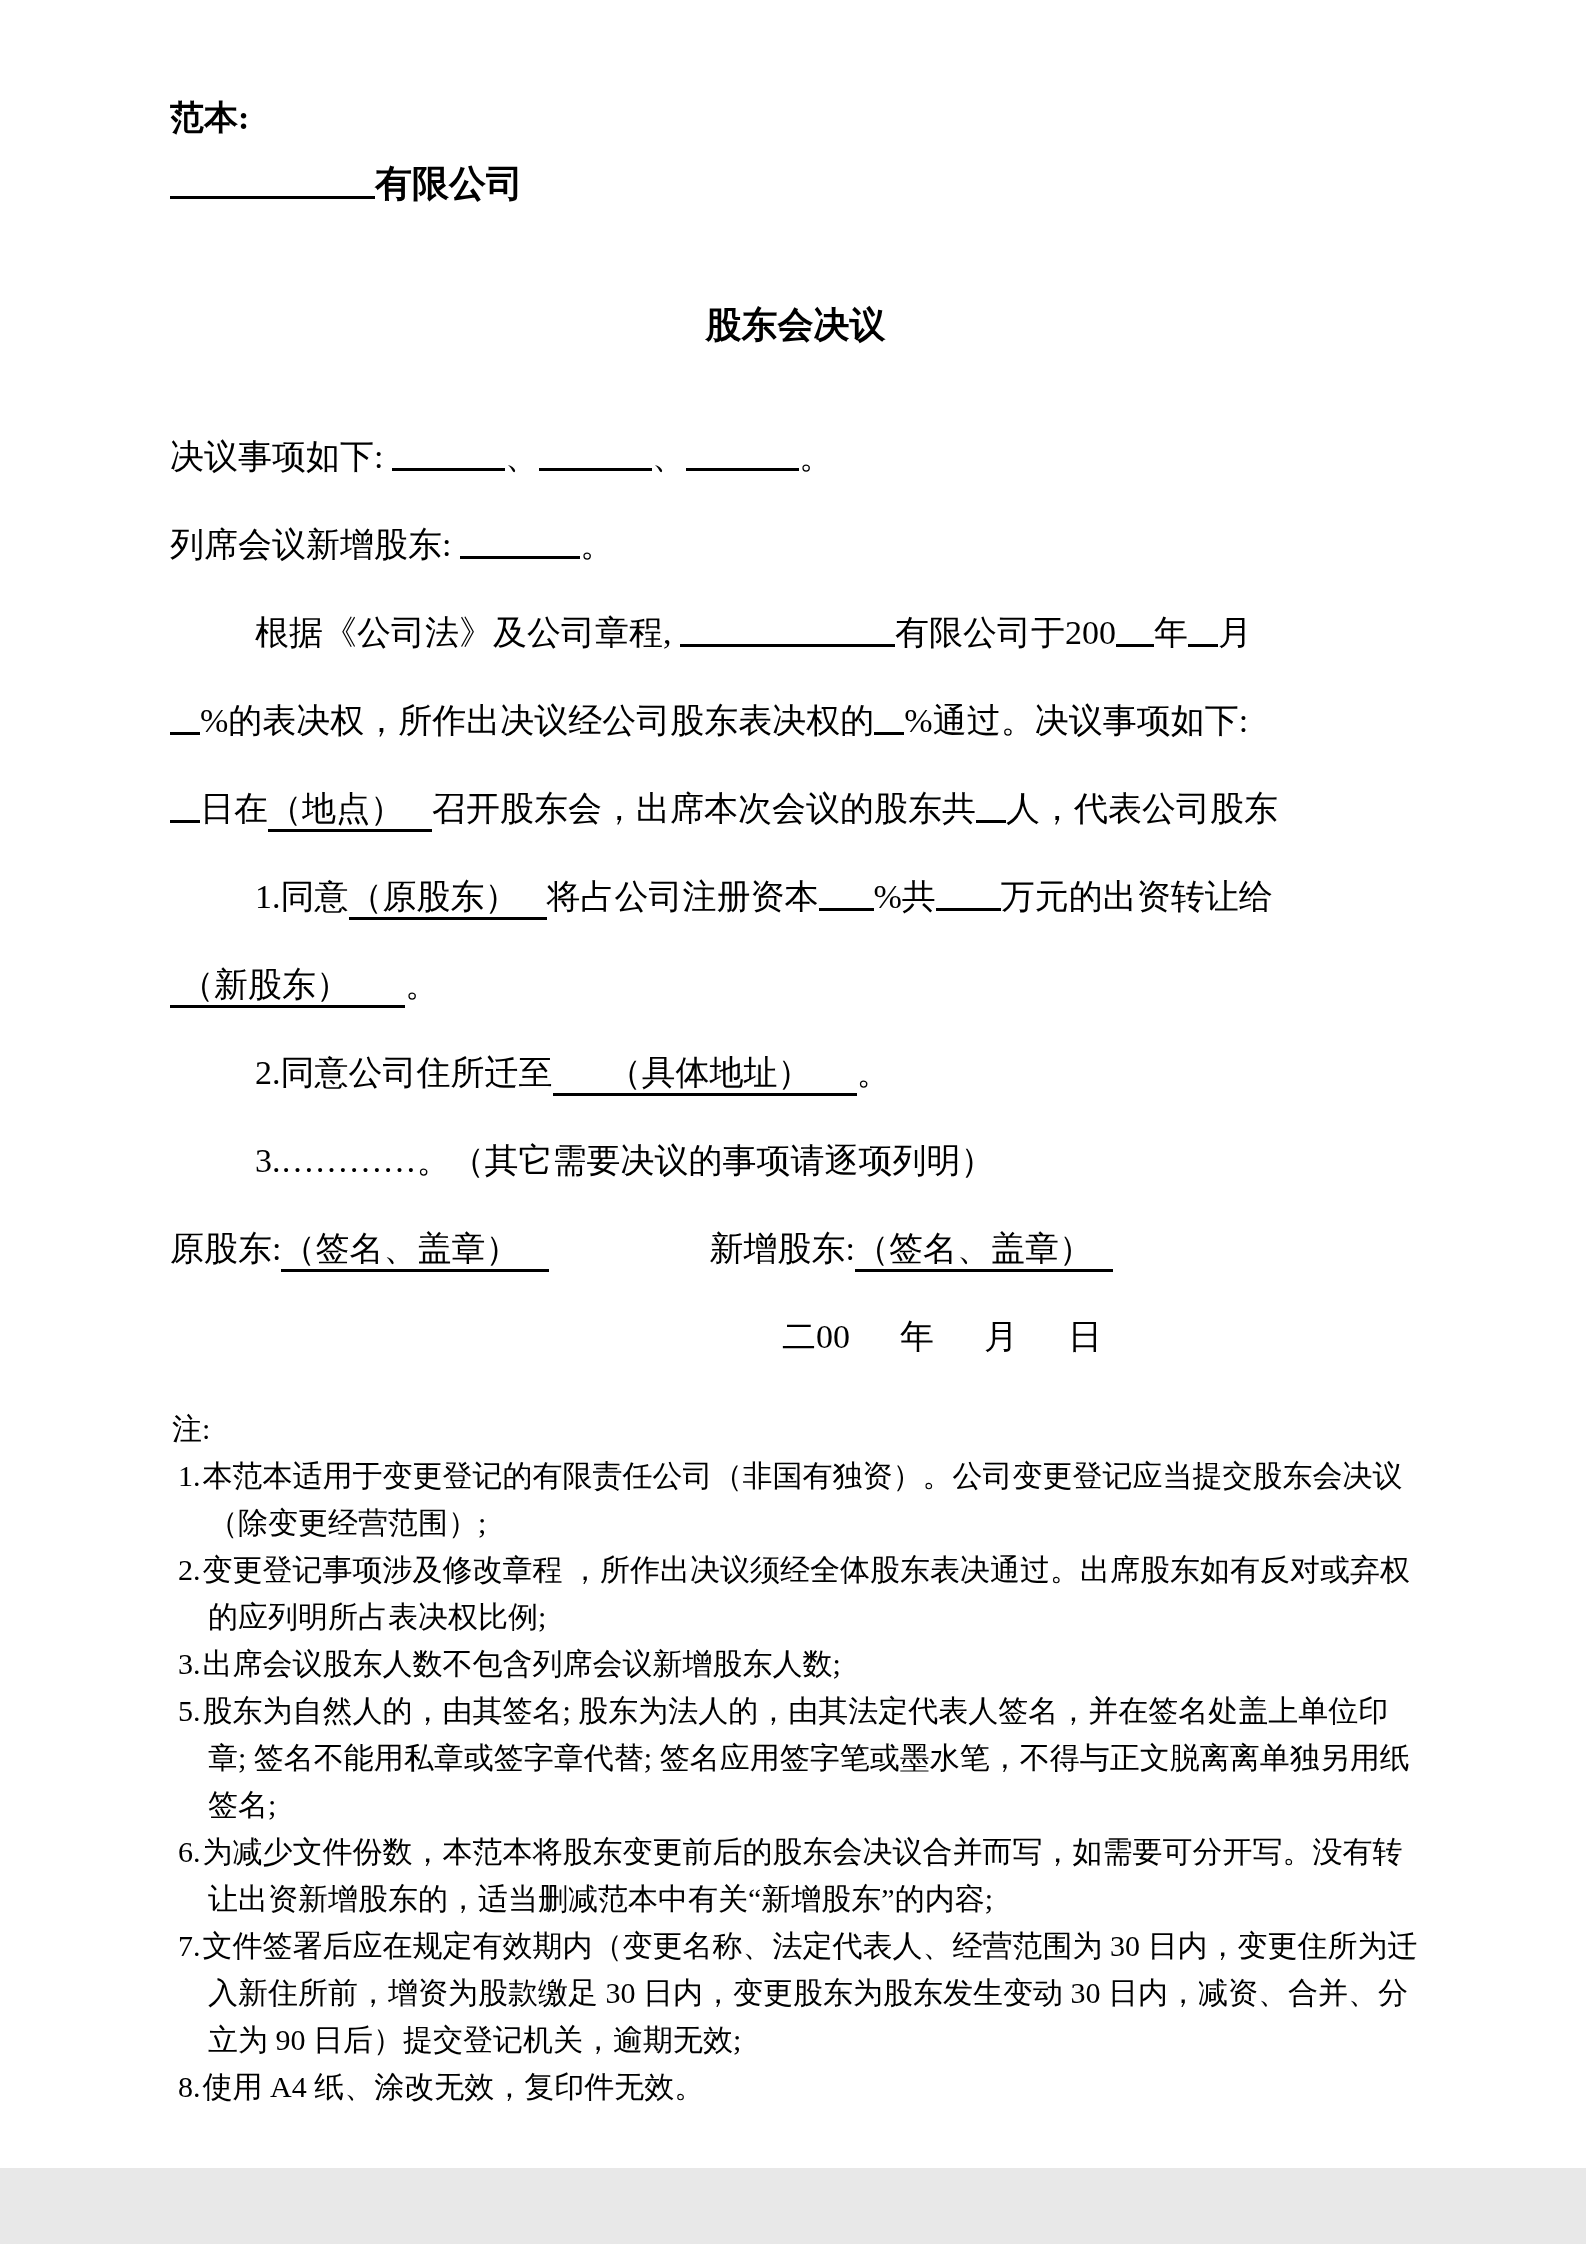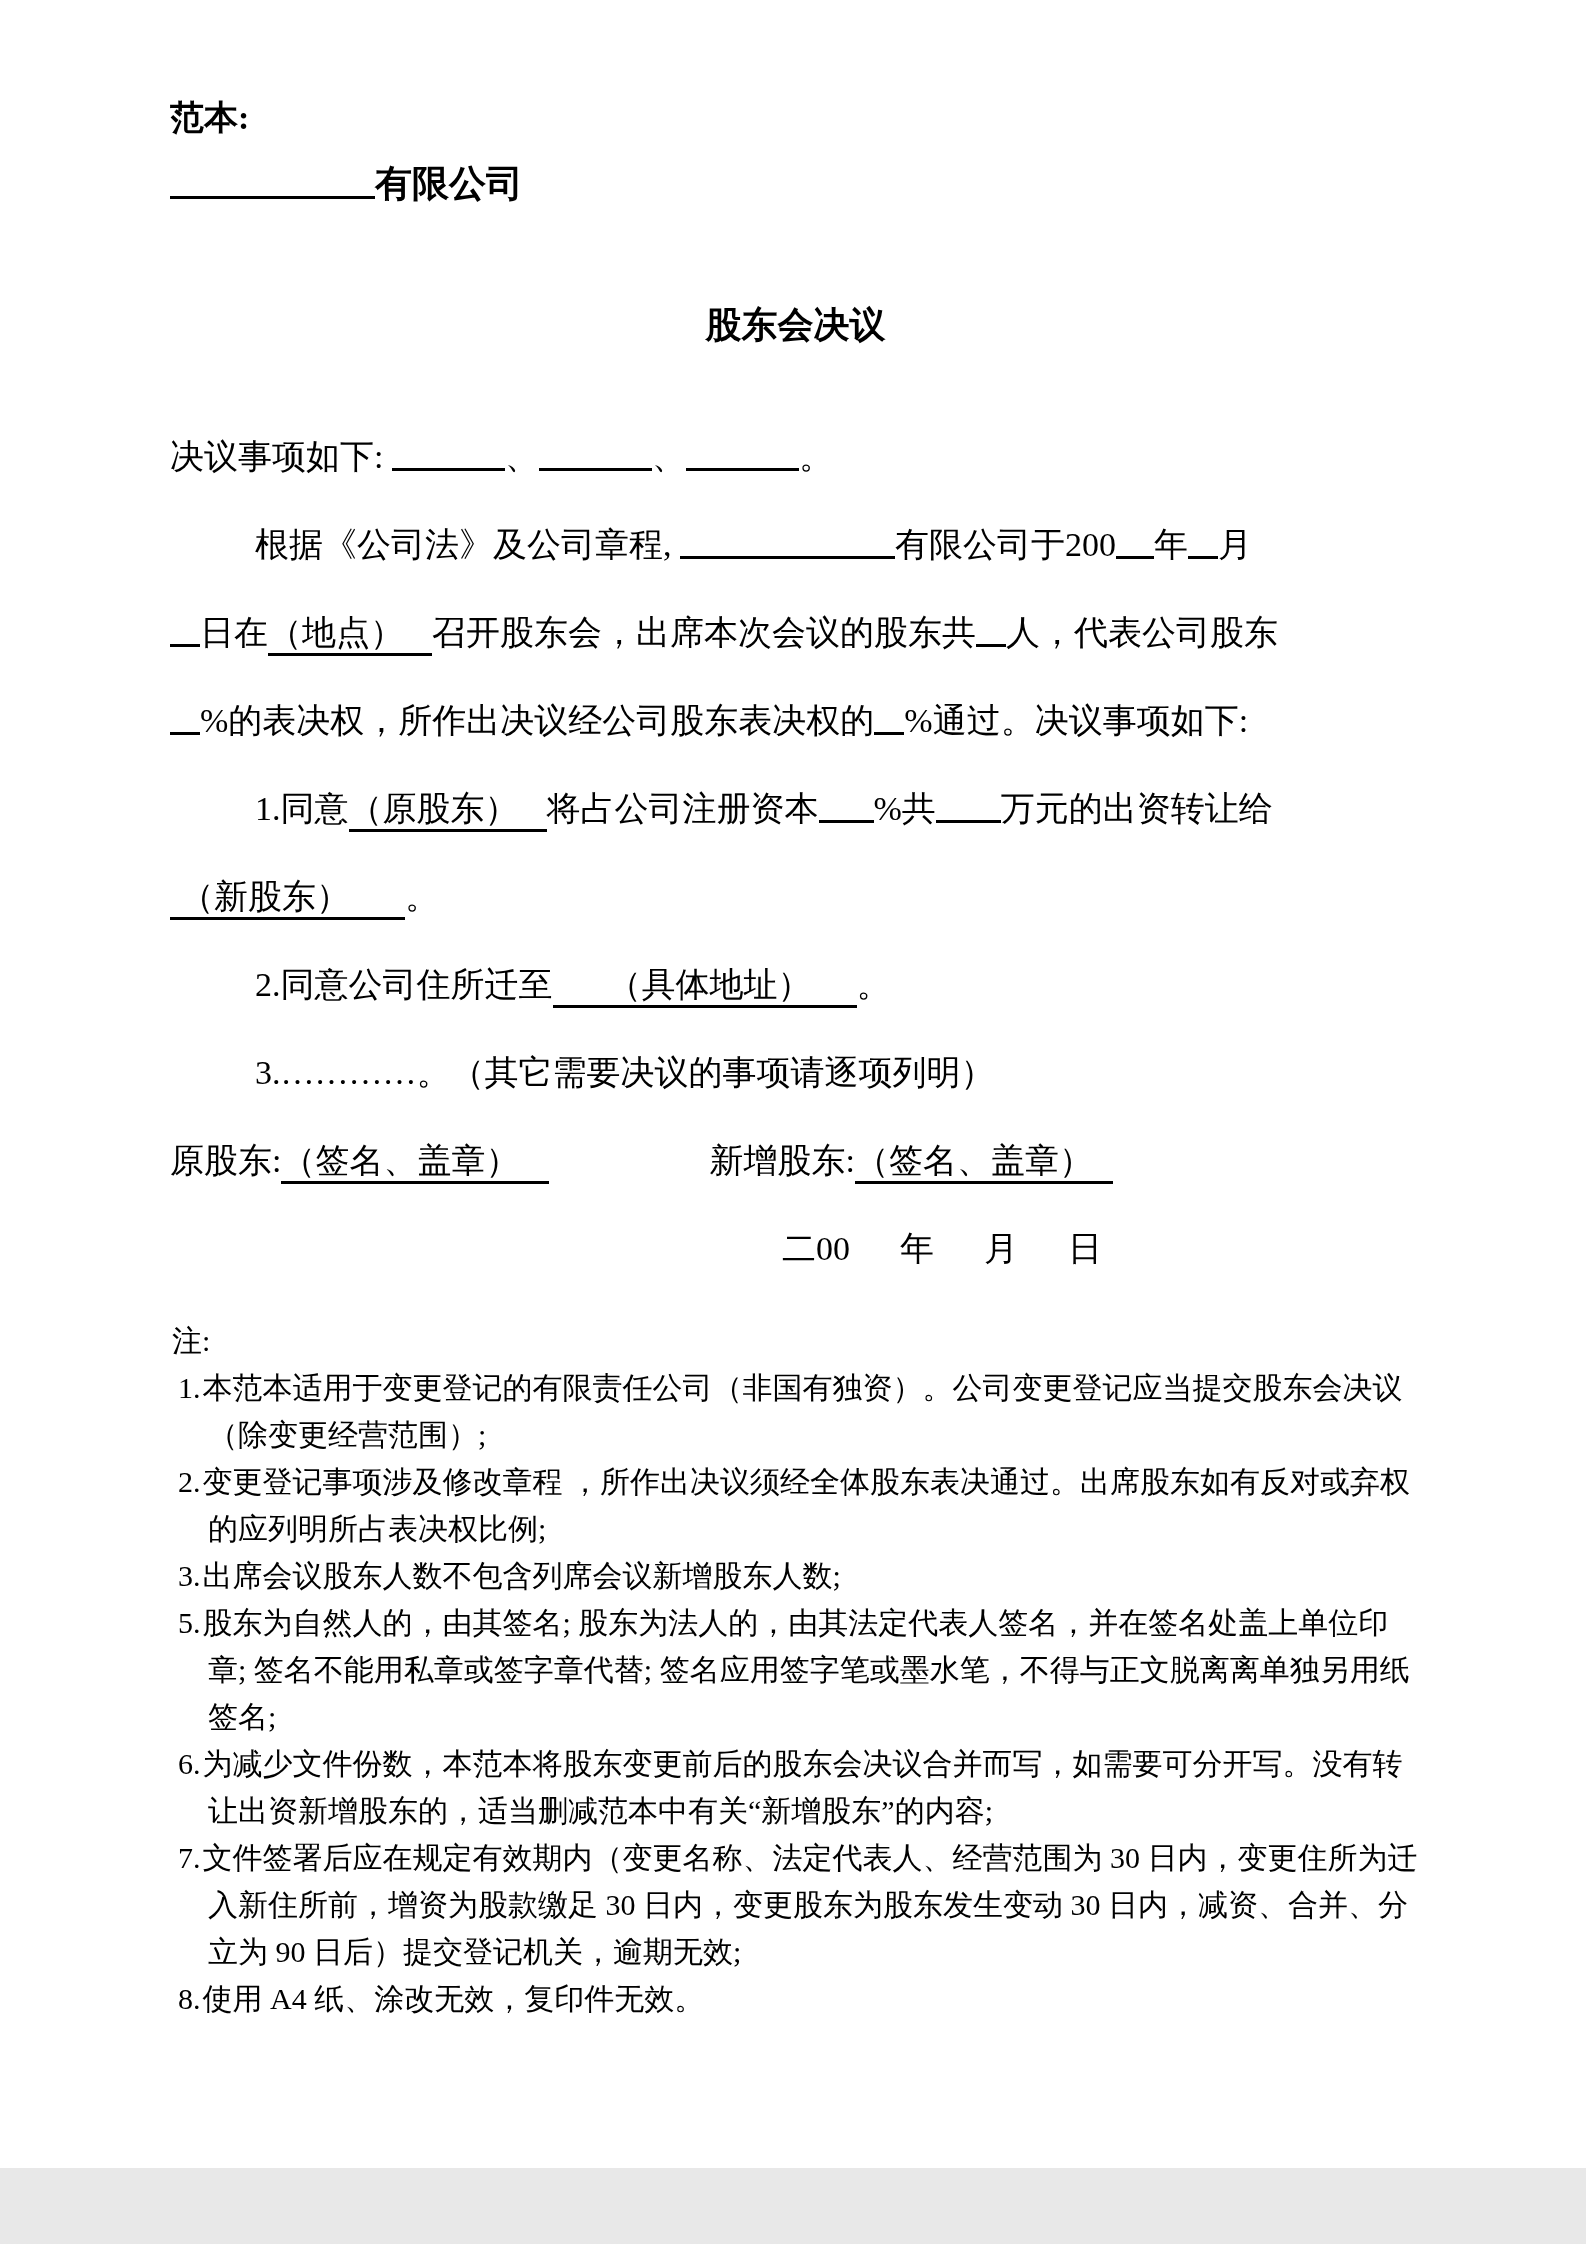--- a/index.html
+++ b/index.html
@@ -47,26 +47,27 @@
     <div class="template-label">范本:</div>
 
     <div class="title-line"><span class="u-title"></span><span>有限公司</span></div>
 
     <div class="subtitle">股东会决议</div>
 
     <div class="body-sec">
 
       <div class="line"><span>决议事项如下:</span> <span class="blank b115"></span><span>、</span><span class="blank b115"></span><span>、</span><span class="blank b115"></span><span>。</span></div>
 
+      <div class="line"><span>列席会议新增股东:</span> <span class="blank b120"></span><span>。</span></div>
 
       <div class="line indent"><span>根据《公司法》及公司章程,</span> <span class="blank b215"></span><span>有限公司于200</span><span class="blank b38"></span><span>年</span><span class="blank b30"></span><span>月</span></div>
 
+      <div class="line"><span class="blank b30"></span><span>%的表决权，所作出决议经公司股东表决权的</span><span class="blank b30"></span><span>%通过。决议事项如下:</span></div>
+
       <div class="line"><span class="blank b30"></span><span>日在</span><span class="u padr12">（地点）</span><span>召开股东会，出席本次会议的股东共</span><span class="blank b30"></span><span>人，代表公司股东</span></div>
-
-      <div class="line"><span class="blank b30"></span><span>%的表决权，所作出决议经公司股东表决权的</span><span class="blank b30"></span><span>%通过。决议事项如下:</span></div>
 
       <div class="line indent"><span>1.同意</span><span class="u padr12">（原股东）</span><span>将占公司注册资本</span><span class="blank b55"></span><span>%共</span><span class="blank b65"></span><span>万元的出资转让给</span></div>
 
       <div class="line"><span class="u padl10 padr55">（新股东）</span><span>。</span></div>
 
       <div class="line indent"><span>2.同意公司住所迁至</span><span class="u padl55 padr45">（具体地址）</span><span>。</span></div>
 
       <div class="line indent"><span>3.</span><span>…………</span><span>。（其它需要决议的事项请逐项列明）</span></div>
 
       <div class="sig-row">

